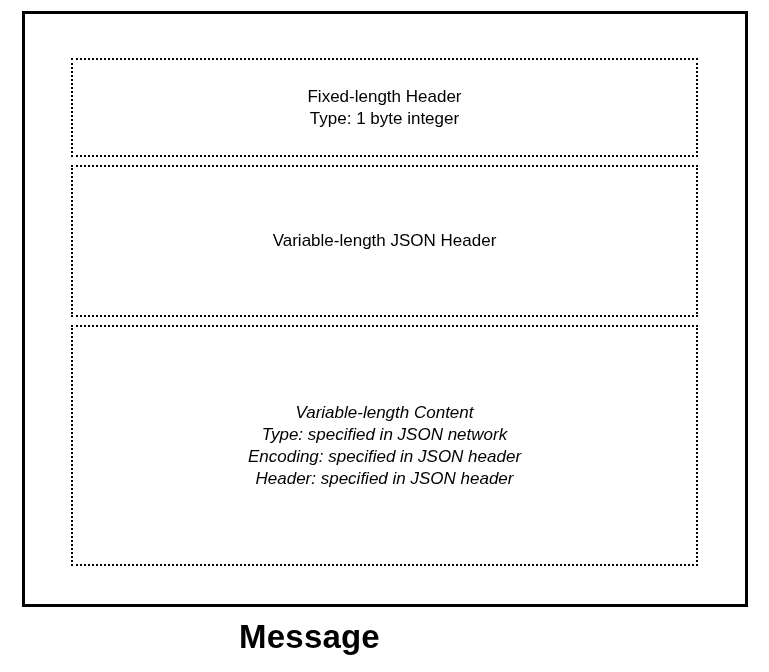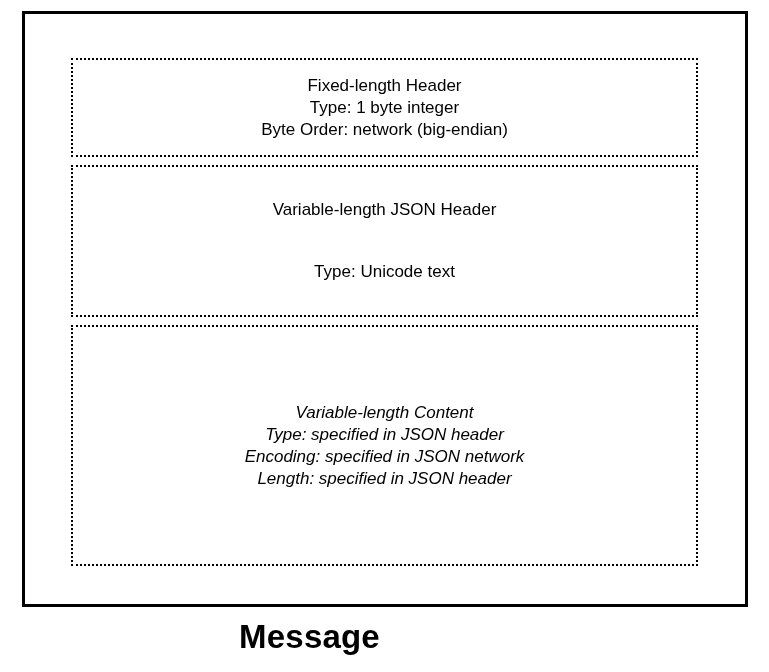--- a/index.html
+++ b/index.html
@@ -91,32 +91,30 @@
 
 <div id="canvas">
 
   <div class="outer-frame"></div>
 
   <div class="dotted-stack">
 
     <div class="segment segment-fixed">
       <span class="seg-line">Fixed-length Header</span>
       <span class="seg-line">Type: 1 byte integer</span>
-      <span class="seg-line">Byte Order: network (big-endian)</span>
     </div>
 
     <div class="segment segment-json">
       <span class="seg-line">Variable-length JSON Header</span>
-      <span class="seg-line">Type: Unicode text</span>
     </div>
 
     <div class="segment segment-content">
       <span class="seg-line">Variable-length Content</span>
-      <span class="seg-line">Type: specified in JSON header</span>
-      <span class="seg-line">Encoding: specified in JSON network</span>
-      <span class="seg-line">Length: specified in JSON header</span>
+      <span class="seg-line">Type: specified in JSON network</span>
+      <span class="seg-line">Encoding: specified in JSON header</span>
+      <span class="seg-line">Header: specified in JSON header</span>
     </div>
 
   </div>
 
   <div class="caption">Message</div>
 
 </div>
 
 </body></html>

